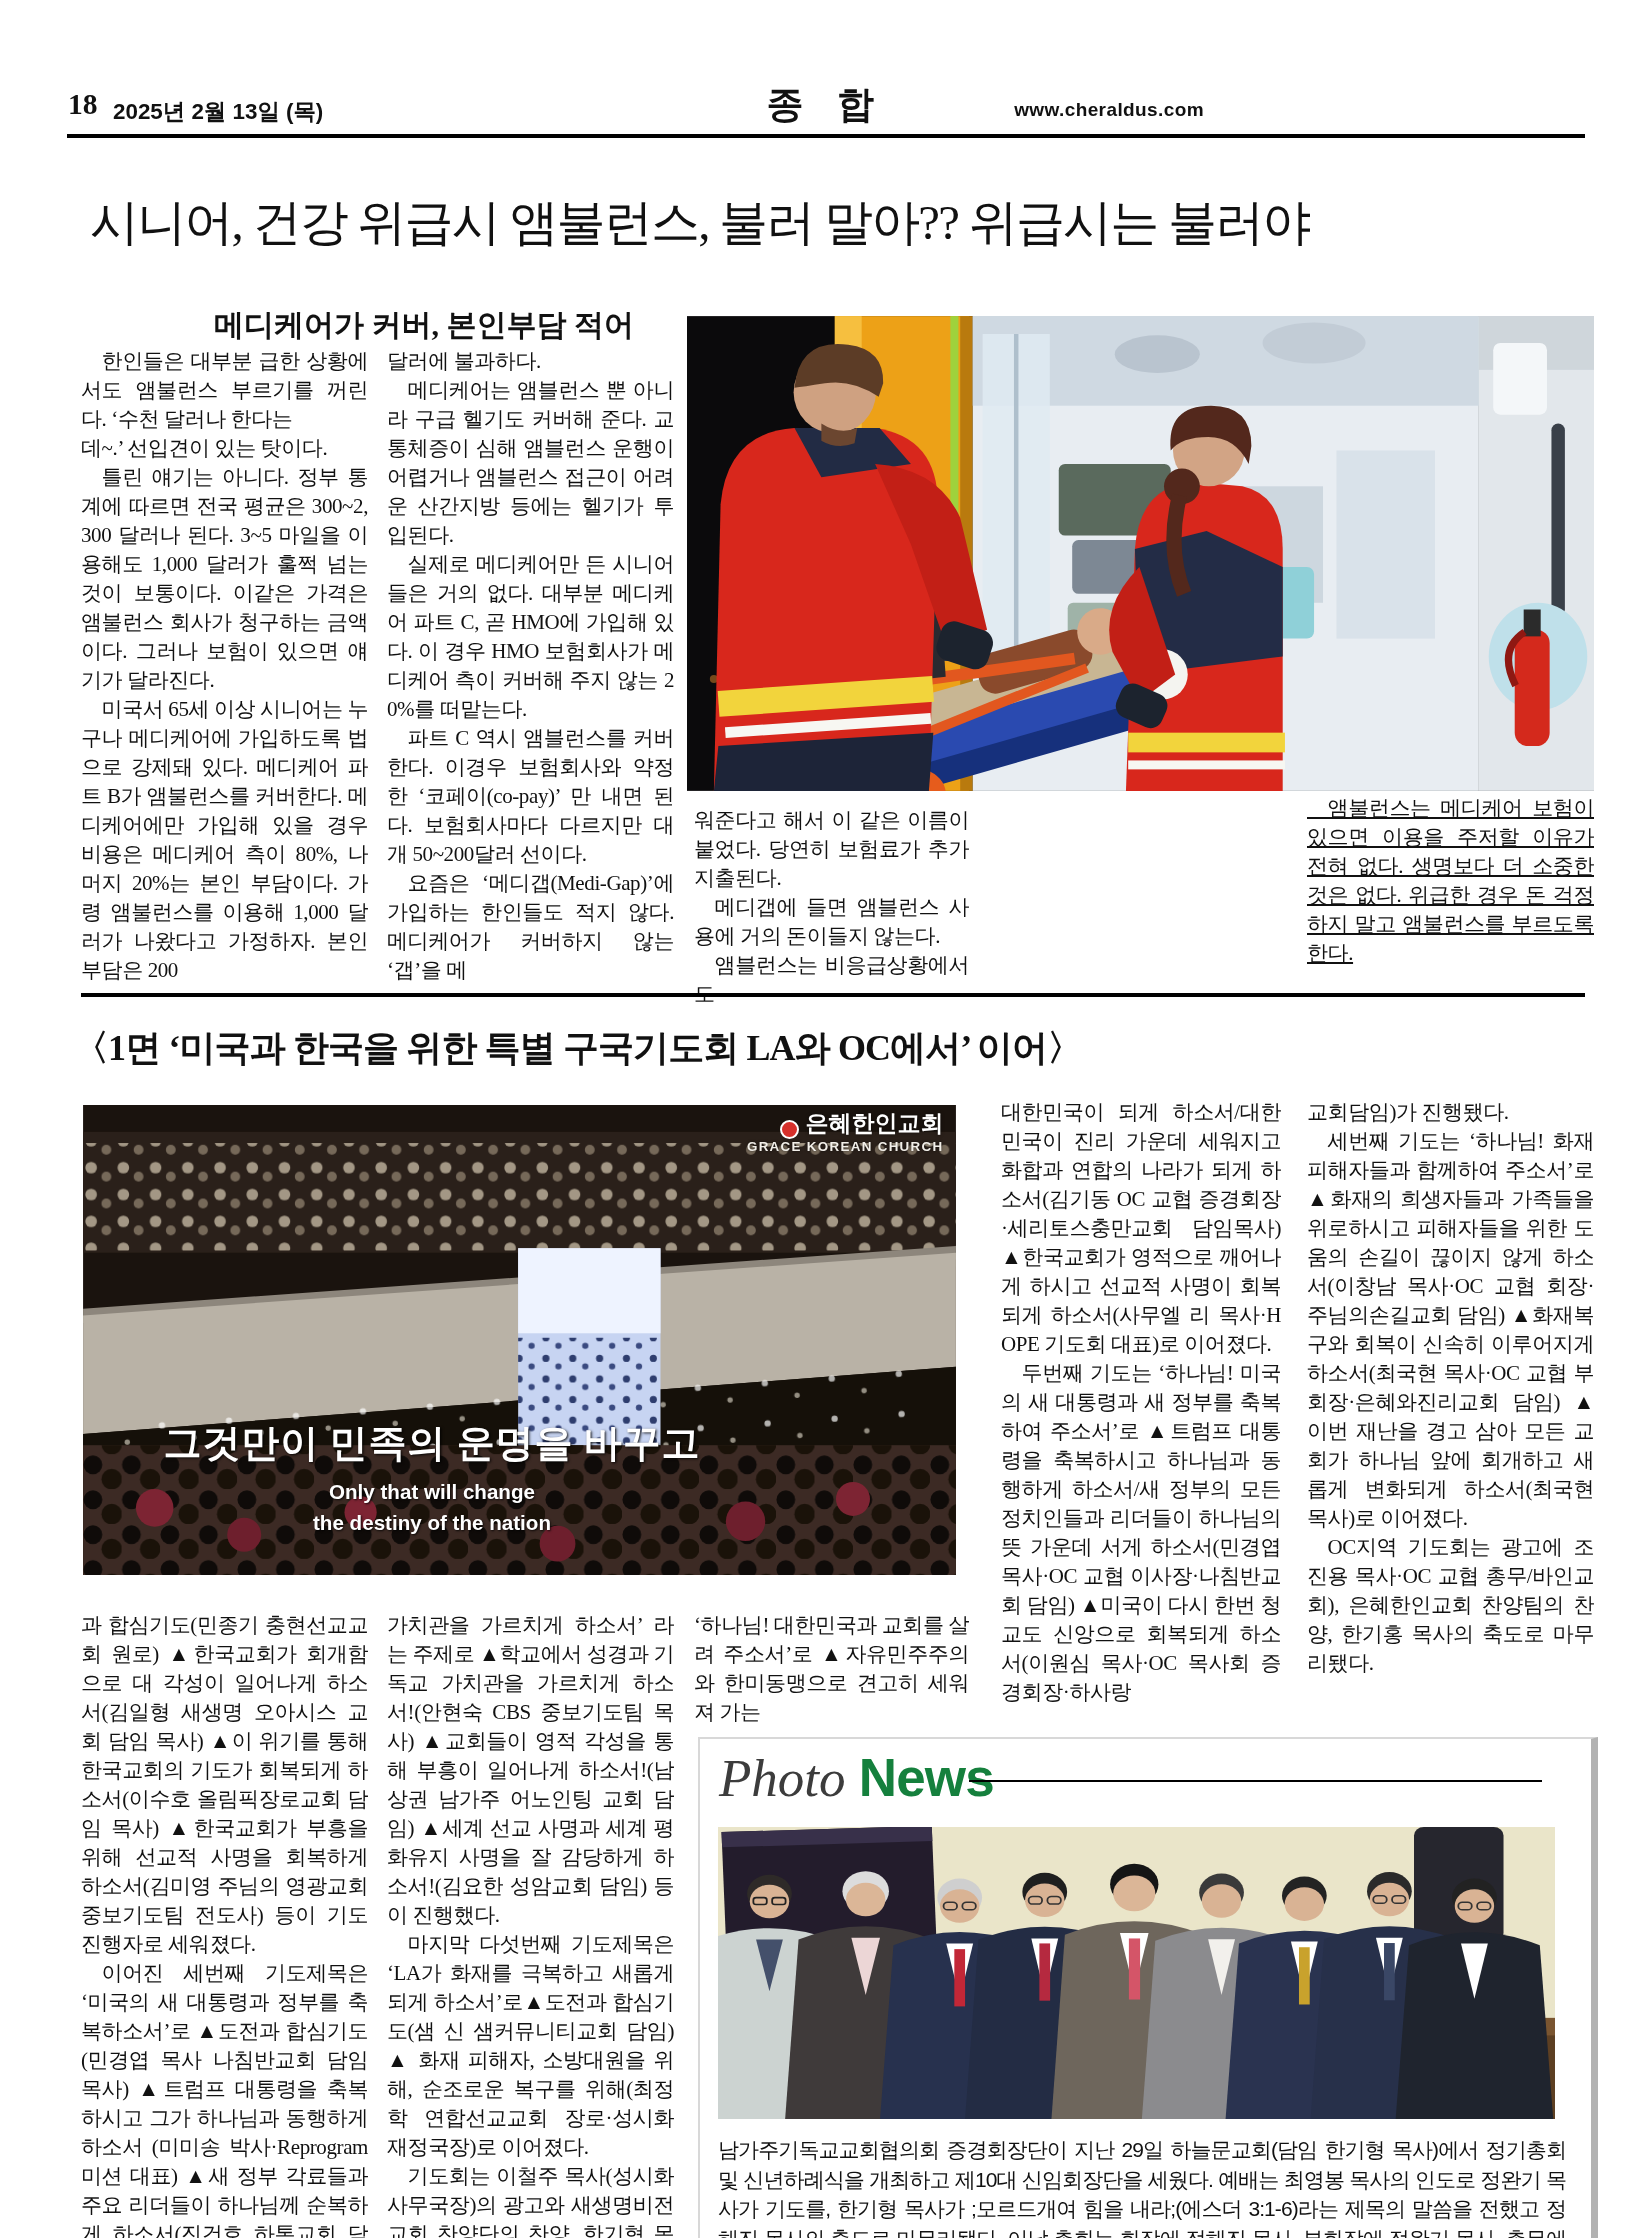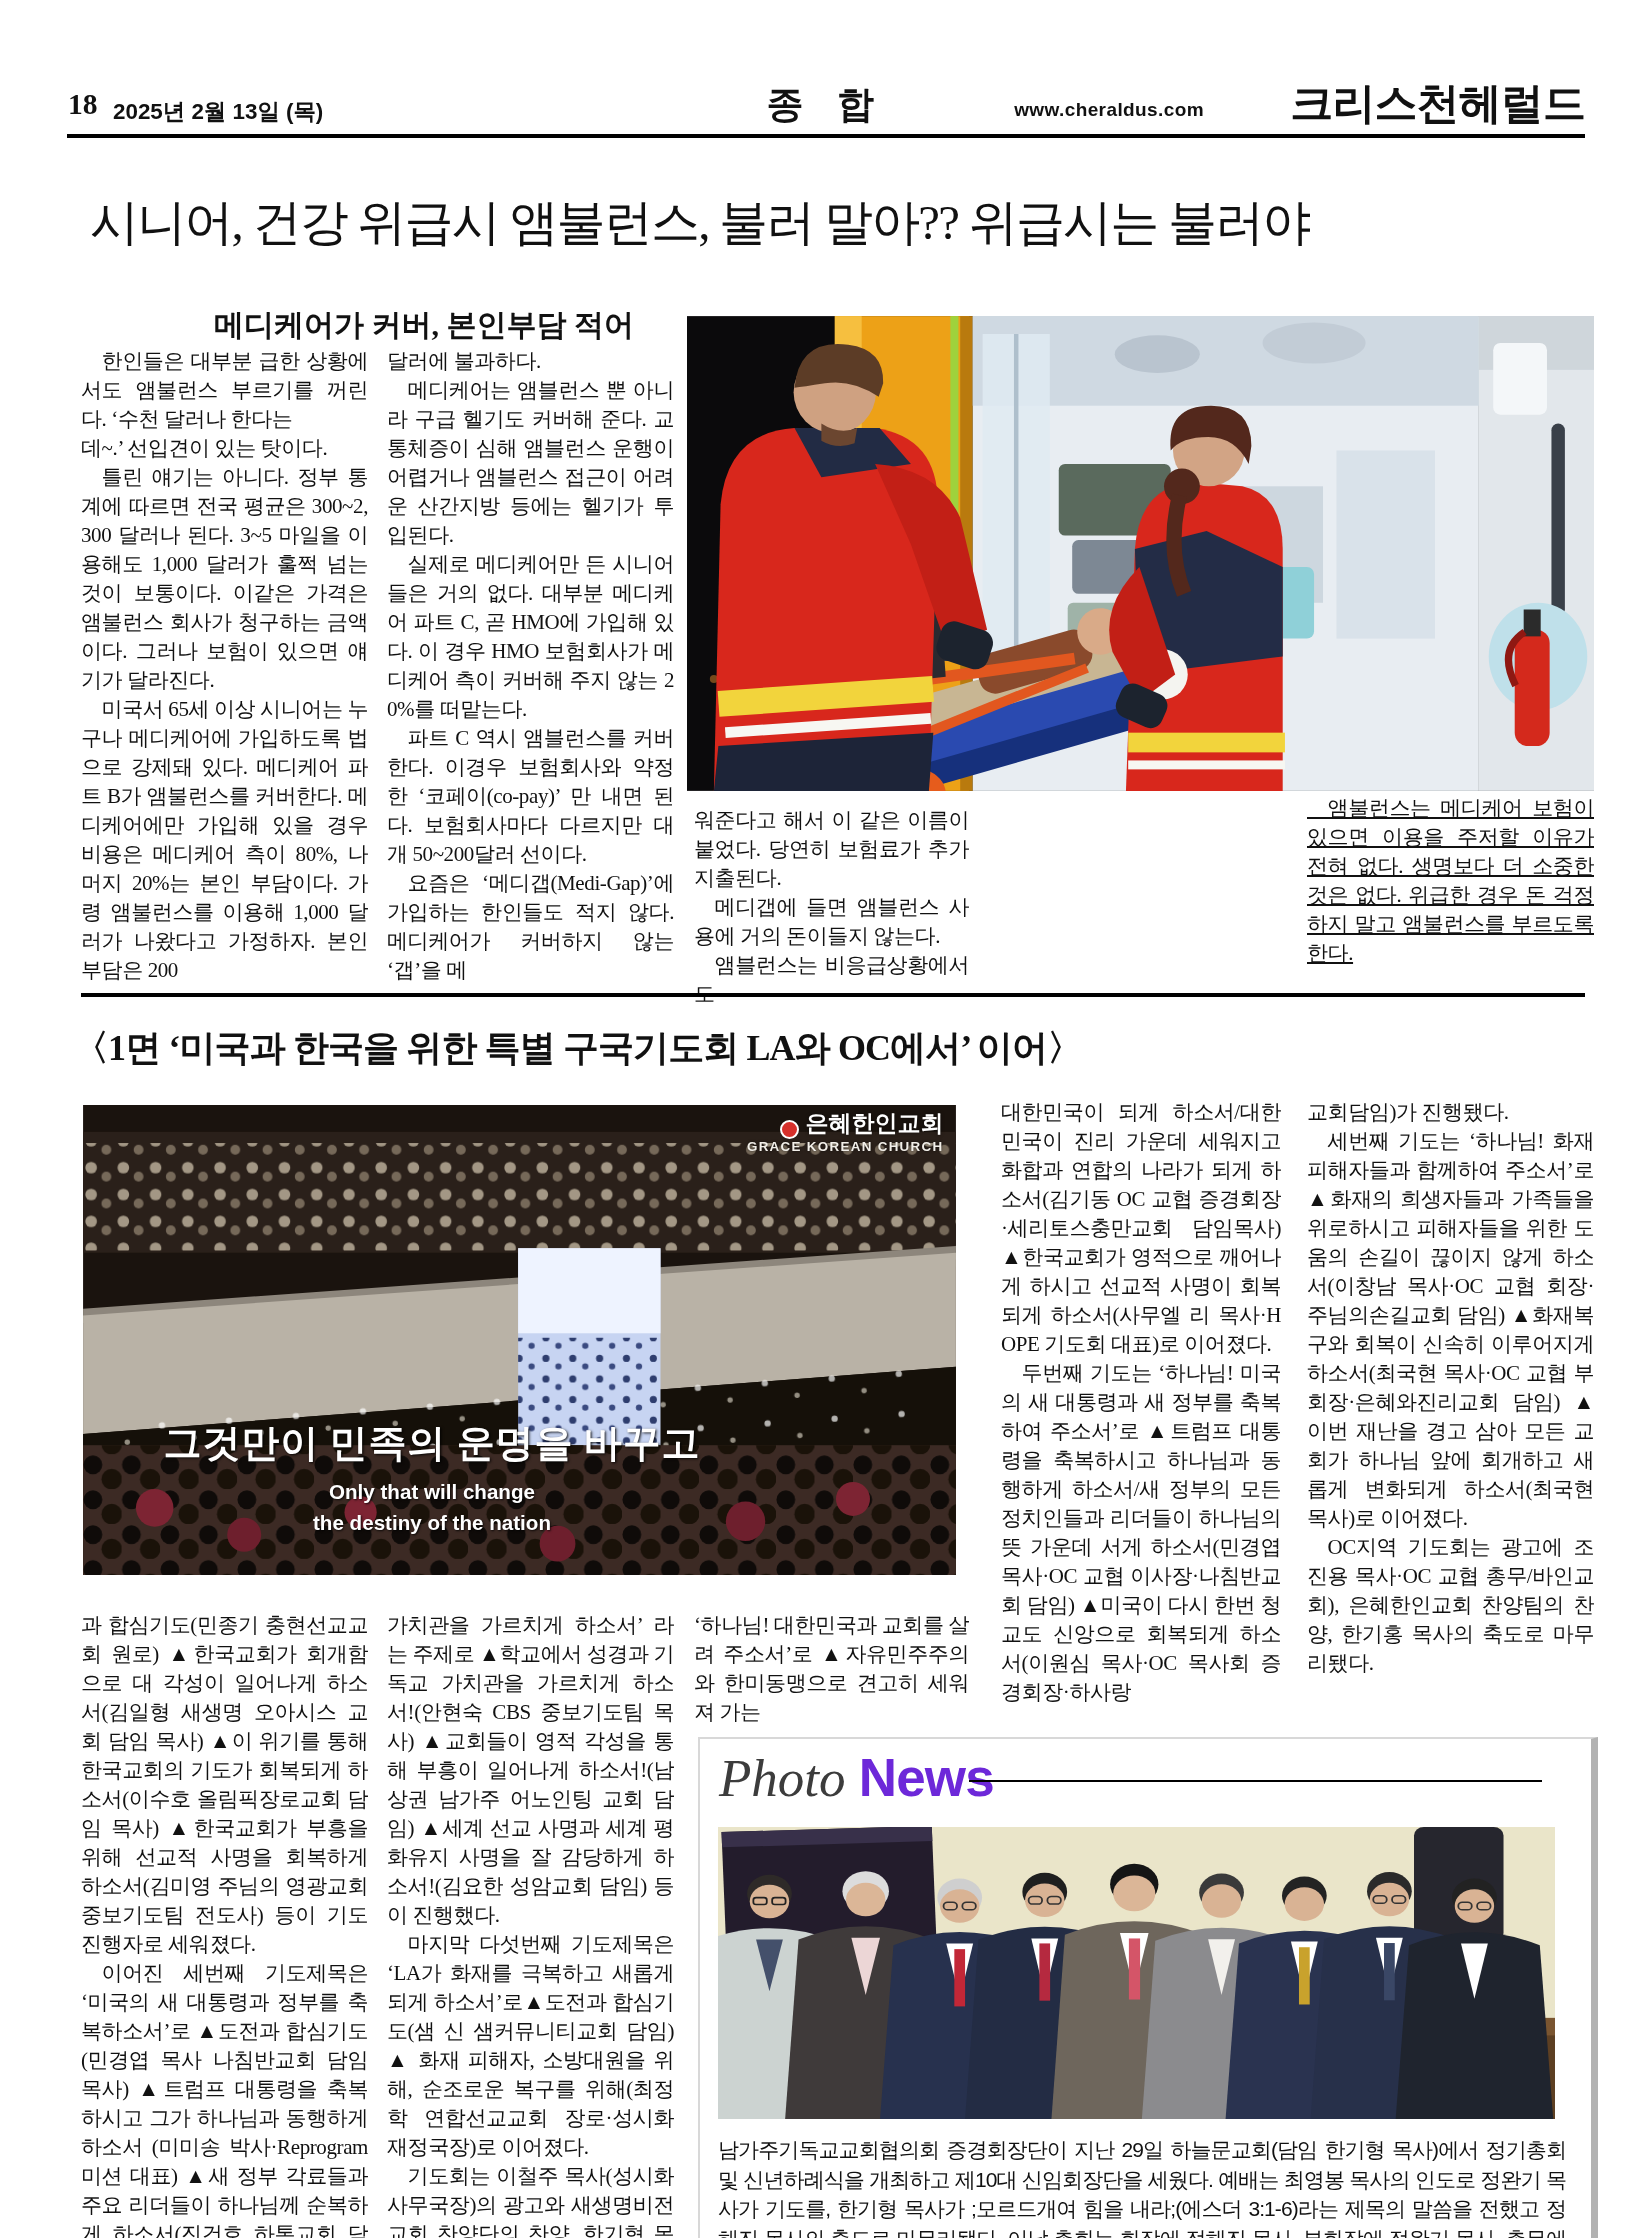--- a/index.html
+++ b/index.html
@@ -48,37 +48,36 @@
   .cB{left:387px;top:1611px;width:287px;height:824px;}
   .cC{left:694px;top:1611px;width:275px;height:99px;}
   .cD{left:1001px;top:1098px;width:280px;height:618px;}
   .cE{left:1307px;top:1098px;width:287px;height:618px;}
   
   .pn-box{position:absolute;left:698px;top:1737px;width:891px;height:614px;background:#fff;
           border-top:2.2px solid #d8d8d8;border-left:2.2px solid #d8d8d8;
           border-right:7.2px solid #b2b2b2;border-bottom:7.2px solid #b2b2b2;}
   .pn-head{position:absolute;left:19px;top:8px;font-size:53px;}
   .pn-photo-word{font-style:italic;color:#3c3c3c;font-family:"Liberation Serif",serif;}
-  .pn-news-word{font-weight:900;color:#6d28d9;font-family:"Liberation Sans",sans-serif;letter-spacing:-0.9px;}
+  .pn-news-word{font-weight:900;color:#15803d;font-family:"Liberation Sans",sans-serif;letter-spacing:-0.9px;}
   .pn-rule{position:absolute;left:269px;top:41px;width:573px;height:2.2px;background:#000;}
   .pn-photo{position:absolute;left:18px;top:88px;width:837px;height:292px;}
   .pn-caption{position:absolute;left:18px;top:396px;width:848px;font-size:21px;line-height:29.6px;
           text-align:justify;word-break:break-all;white-space:pre-line;
           font-family:"Liberation Sans","DejaVu Sans",sans-serif;letter-spacing:-0.9px;}
 </style>
 </head>
 <body>
 
 <div class="page">
 
   <div class="hdr-pageno">18</div>
   <div class="hdr-date">2025년 2월 13일 (목)</div>
   <div class="hdr-section">종 합</div>
   <div class="hdr-site">www.cheraldus.com</div>
-  <div class="hdr-masthead">크리스천헤럴드</div>
   <div class="hdr-rule"></div>
 
   <div class="headline">시니어, 건강 위급시 앰불런스, 불러 말아?? 위급시는 불러야</div>
   <div class="subhead">메디케어가 커버, 본인부담 적어</div>
 
   <div class="col c1"> 한인들은 대부분 급한 상황에서도 앰불런스 부르기를 꺼린다. ‘수천 달러나 한다는
 데~.’ 선입견이 있는 탓이다.
  틀린 얘기는 아니다. 정부 통계에 따르면 전국 평균은 300~2,300 달러나 된다. 3~5 마일을 이용해도 1,000 달러가 훌쩍 넘는 것이 보통이다. 이같은 가격은 앰불런스 회사가 청구하는 금액이다. 그러나 보험이 있으면 얘기가 달라진다.
  미국서 65세 이상 시니어는 누구나 메디케어에 가입하도록 법으로 강제돼 있다. 메디케어 파트 B가 앰불런스를 커버한다. 메디케어에만 가입해 있을 경우 비용은 메디케어 측이 80%, 나머지 20%는 본인 부담이다. 가령 앰불런스를 이용해 1,000 달러가 나왔다고 가정하자. 본인 부담은 200</div>
   <div class="col c2">달러에 불과하다.

